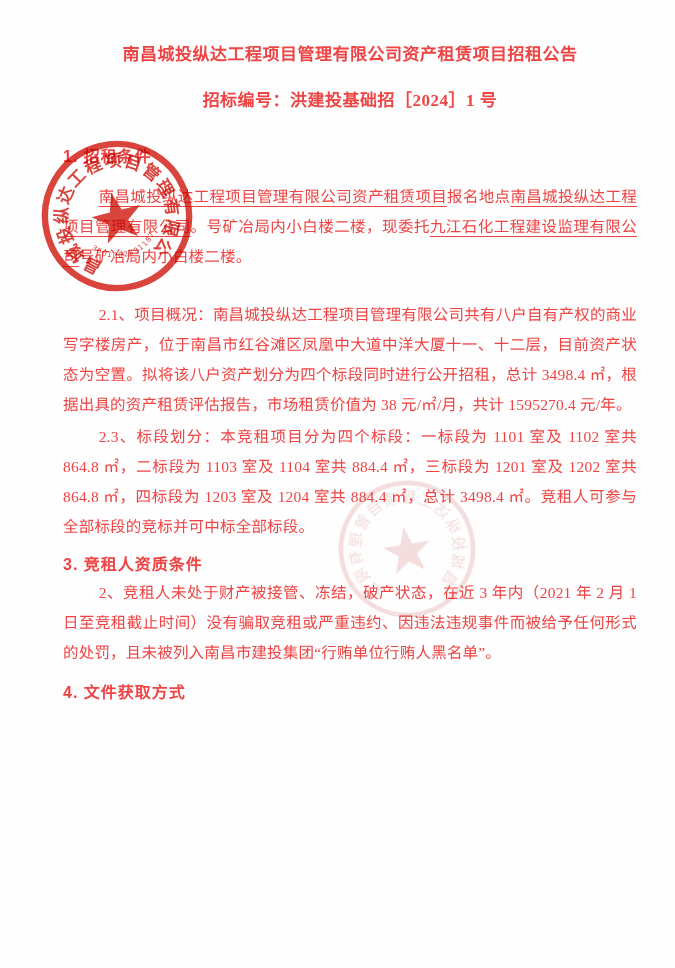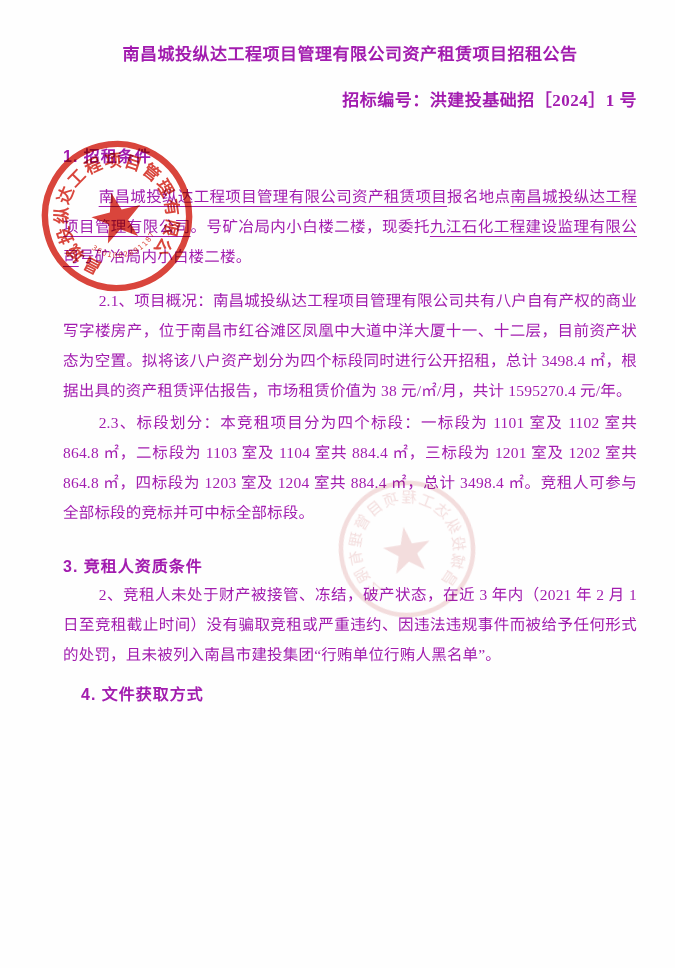--- a/index.html
+++ b/index.html
@@ -4,50 +4,50 @@
 <style>
   html,body{margin:0;padding:0;background:#9a9a9a;}
   .page{
     position:relative;
     width:675px;height:968px;
     margin:0 auto;
     background:#fefefe;
     overflow:hidden;
     box-sizing:border-box;
     padding:42px 38px 0 63px;
-    color:#a21caf;
+    color:#ef4444;
     font-family:"Liberation Serif","DejaVu Serif",serif;
   }
   .doc-title{
     margin:0;text-align:center;
     font-size:17px;font-weight:bold;line-height:26px;
     letter-spacing:.5px;
     font-family:"Liberation Serif","DejaVu Serif",serif;
   }
   .doc-number{
-    margin:20px 0 16px;text-align:right;
+    margin:20px 0 16px;text-align:center;
     font-size:17px;font-weight:bold;line-height:26px;
     letter-spacing:.5px;
   }
   .sec-heading{
     margin:0;font-size:16px;font-weight:bold;line-height:22px;
     font-family:"Liberation Sans","DejaVu Sans",sans-serif;
     letter-spacing:1px;
   }
   .h1{margin-top:32px;}
   .h2{margin-top:18px;}
-  .h3{margin-top:28px;}
-  .h4{margin-top:14px;margin-left:18px;}
+  .h3{margin-top:12px;}
+  .h4{margin-top:14px;}
   .para{
     margin:0;font-size:15.5px;line-height:30px;
     text-align:justify;text-indent:2.3em;
     letter-spacing:.2px;
   }
   .p-first{margin-top:14px;}
-  .p-gap{margin-top:14px;}
+  .p-gap{margin-top:28px;}
   .p-tight{margin-top:2px;}
   .u{text-decoration:underline;text-underline-offset:4px;text-decoration-thickness:1px;}
   
   .seal{
     position:absolute;left:31px;top:136px;width:172px;height:160px;
     mix-blend-mode:multiply;opacity:.92;
     transform:rotate(-14deg);
     pointer-events:none;
   }
   

